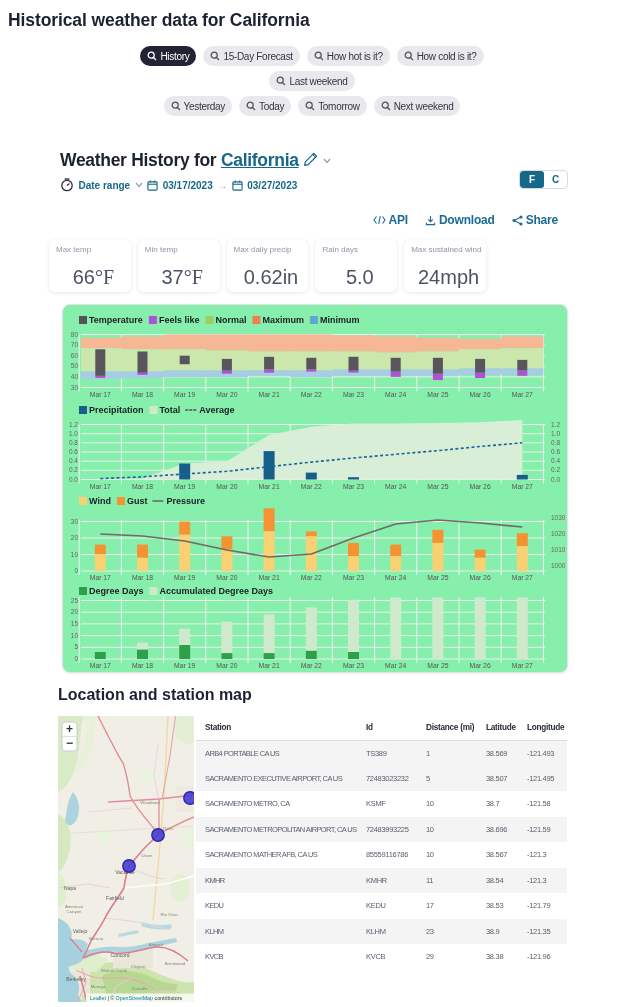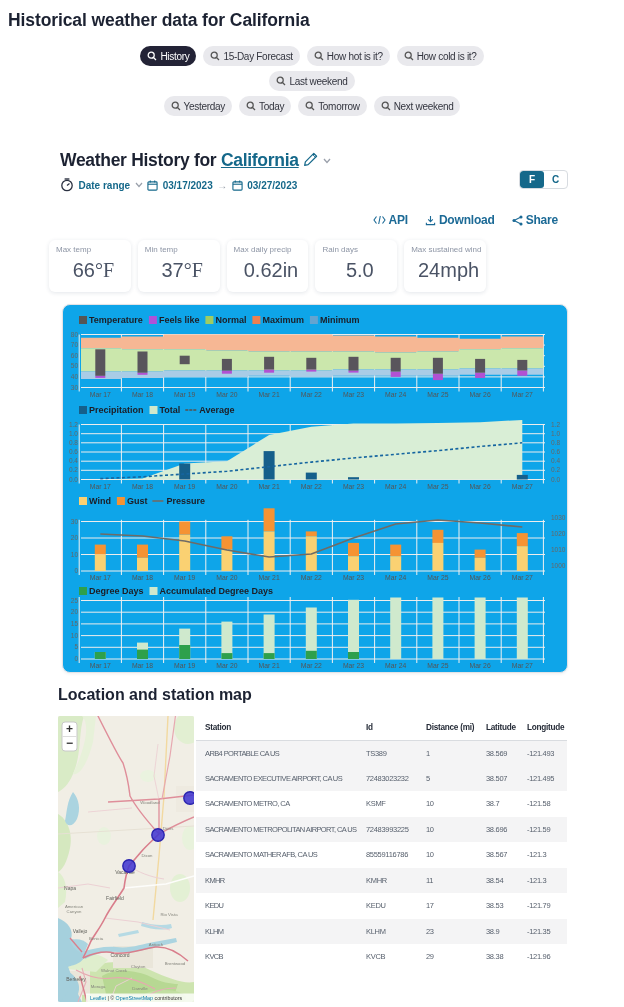--- a/index.html
+++ b/index.html
@@ -15,23 +15,23 @@
 h2.wh .loc { color:#15688a; text-decoration:underline; }
 .daterow { left:60px; top:178px; display:flex; align-items:center; gap:4.5px; font-size:10px; font-weight:bold; color:#15688a; }
 .fc { left:519px; top:170px; width:49px; height:19px; border:1px solid #d7dbe0; border-radius:4px; display:flex; overflow:hidden; background:#fff; }
 .fc .f { width:25px; background:#15688a; color:#fff; font-weight:bold; font-size:10px; display:flex; align-items:center; justify-content:center; border-radius:3px; }
 .fc .c { width:24px; color:#15688a; font-weight:bold; font-size:10px; display:flex; align-items:center; justify-content:center; }
 .actions { left:0; top:213px; width:558px; display:flex; justify-content:flex-end; gap:17px; font-size:12px; font-weight:bold; color:#1c6a96; letter-spacing:-0.2px; }
 .actions span { display:flex; align-items:center; gap:3px; }
 .stats { left:49px; top:240px; width:526px; display:flex; gap:7px; }
 .stat { width:81.8px; height:52px; background:#fff; border-radius:6px; box-shadow:0 1px 4px rgba(40,60,90,0.13); padding:5px 0 0 7px; }
 .stat .lbl { font-size:8px; color:#8d95a5; white-space:nowrap; }
-.stat .val { font-size:20px; color:#4a5365; text-align:center; margin-top:5px; }
+.stat .val { font-size:20px; color:#4a5365; text-align:center; margin-top:12px; }
 .stat .val .unit-f { font-family:"Liberation Serif", serif; }
-.chartcard { left:62px; top:304px; width:506px; height:369px; background:#0ea5e9; border:1px solid #e3e3e6; border-radius:8px; box-shadow:0 1px 3px rgba(40,60,90,0.08); }
+.chartcard { left:62px; top:304px; width:506px; height:369px; background:#86efac; border:1px solid #e3e3e6; border-radius:8px; box-shadow:0 1px 3px rgba(40,60,90,0.08); }
 h2.map { left:58px; top:686px; font-size:16px; font-weight:bold; color:#1c2232; }
 .tablewrap { left:196px; top:716px; width:371px; font-size:7.5px; color:#565f6c; }
 table.st { border-collapse:collapse; width:371px; table-layout:fixed; }
 table.st th { font-size:8.2px; color:#262c38; text-align:left; font-weight:bold; padding:0 0 0 9px; height:24px; border-bottom:1px solid #d9dce0; white-space:nowrap; overflow:visible; letter-spacing:-0.25px; }
 table.st td { padding:0 0 0 9px; height:25.5px; white-space:nowrap; overflow:hidden; letter-spacing:-0.3px; }
 table.st td:first-child { letter-spacing:-0.6px; }
 table.st tr.odd td { background:#f4f4f5; }
 </style>
 </head>
 <body>

